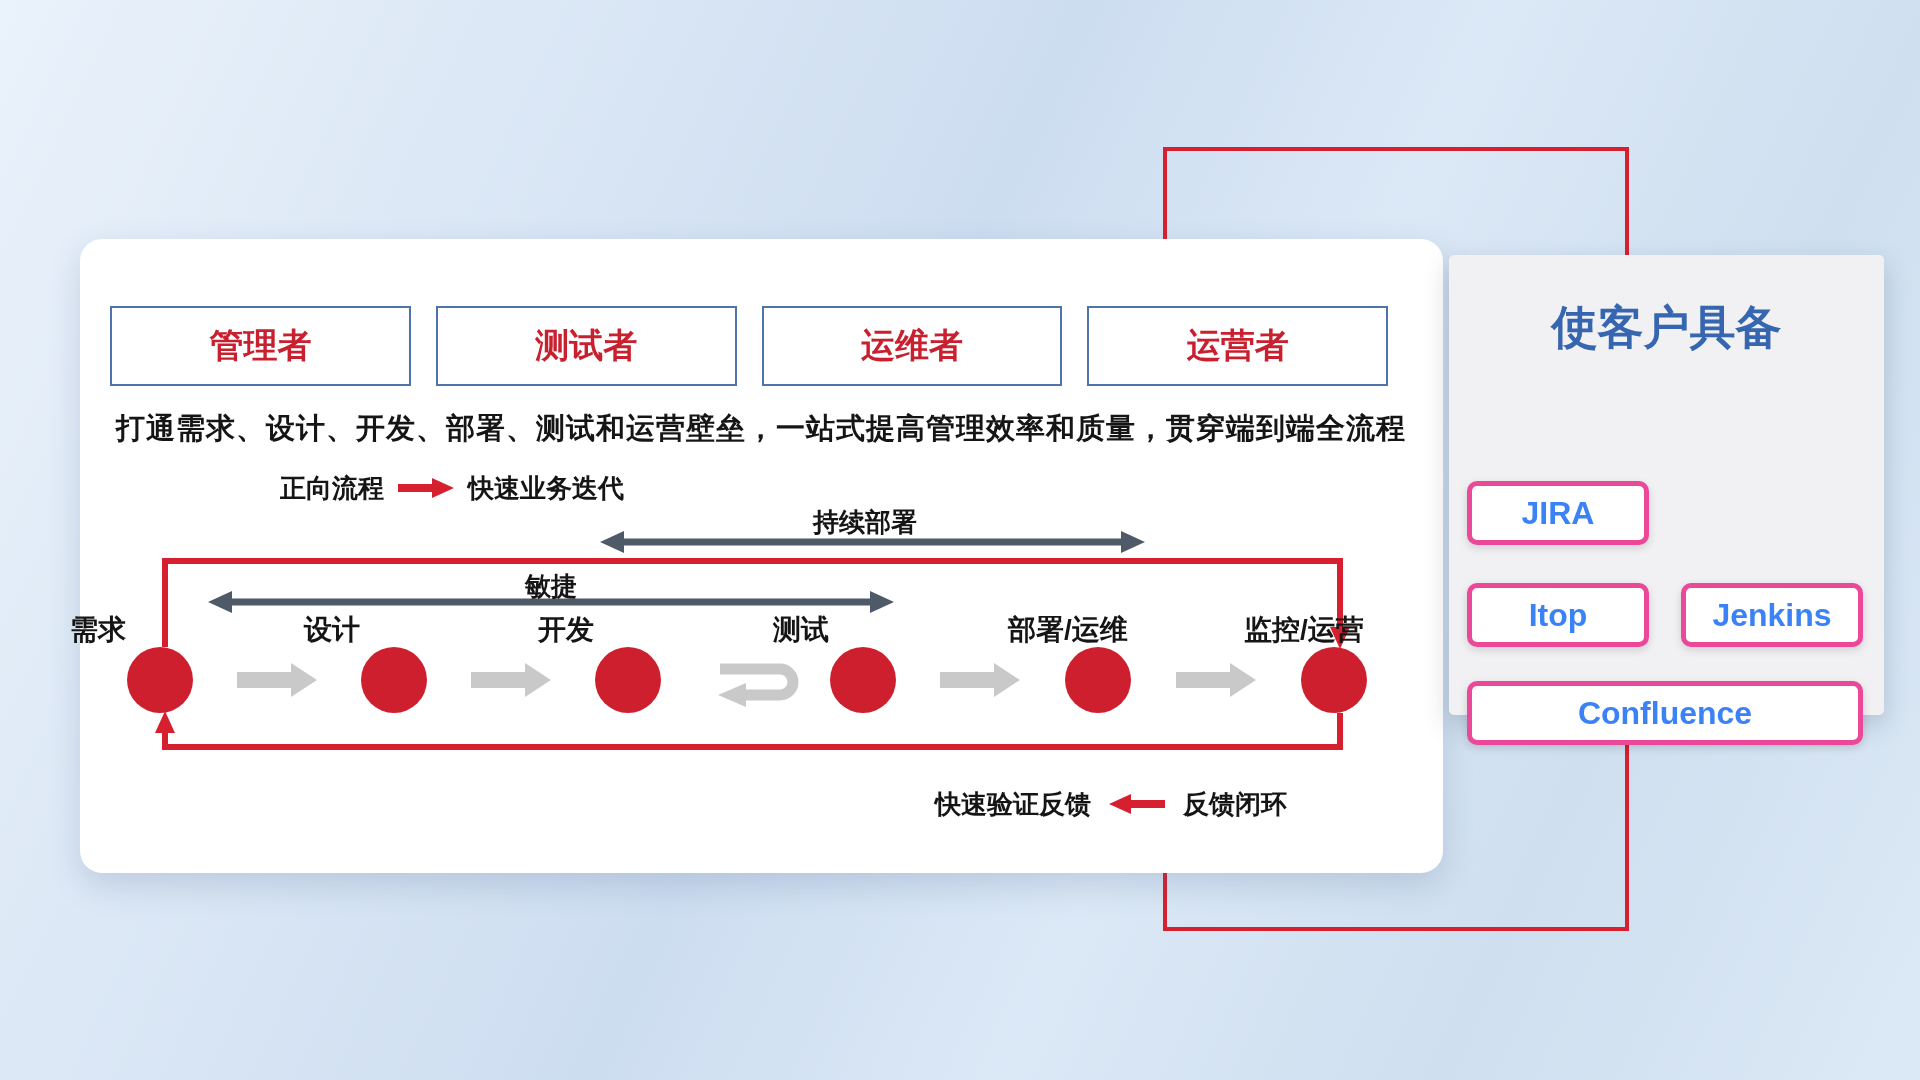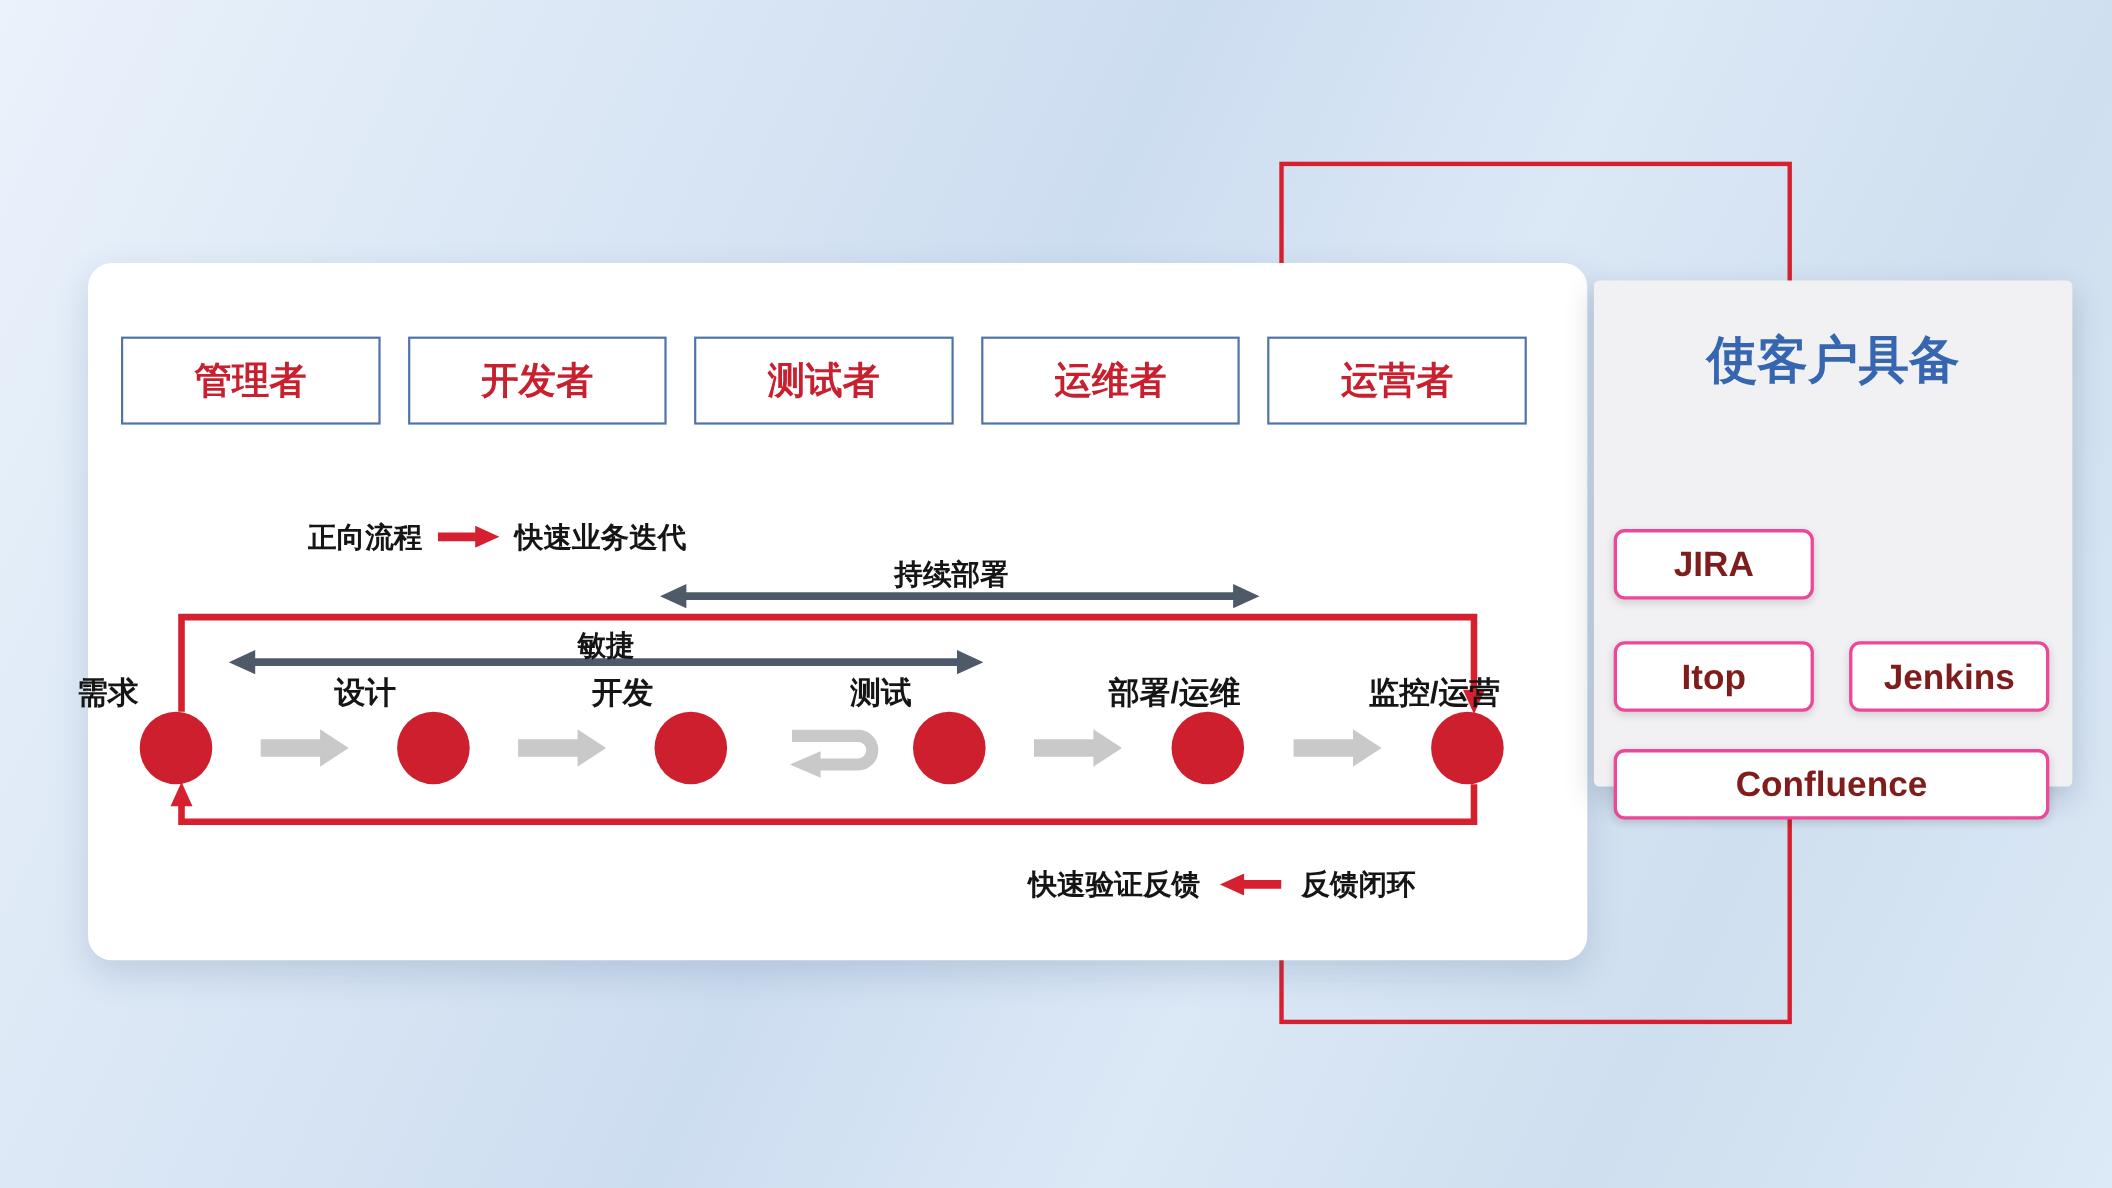--- a/index.html
+++ b/index.html
@@ -73,46 +73,46 @@
   }
   .panel-title {
     position:absolute; left:0; width:435px; text-align:center;
     color:#3766b0; font-size:46px; font-weight:bold;
   }
   .panel-title.line1 { top:42px; }
   .panel-title.line2 { top:136px; }
   .tool-btn {
     position:absolute; height:64px; background:#ffffff; border-radius:10px;
     display:flex; align-items:center; justify-content:center;
-    color:#7f1d1d; font-size:32px; font-weight:bold;
-    box-shadow:0 3px 8px rgba(0,0,0,0.14); border:3px solid #ec4899;
+    color:#3b82f6; font-size:32px; font-weight:bold;
+    box-shadow:0 3px 8px rgba(0,0,0,0.14); border:5px solid #ec4899;
   }
   .tool-jira       { left:18px;  top:226px; width:182px; }
   .tool-gitlab     { left:232px; top:226px; width:182px; }
   .tool-itop       { left:18px;  top:328px; width:182px; }
   .tool-jenkins    { left:232px; top:328px; width:182px; }
   .tool-confluence { left:18px;  top:426px; width:396px; }
 </style>
 </head>
 <body>
 
 <div id="stage">
 
   <div class="red-outline"></div>
 
   <div class="main-card">
 
     <div class="roles-row">
       <div class="role-box">管理者</div>
-      <div class="role-box">开发者</div>
       <div class="role-box">测试者</div>
       <div class="role-box">运维者</div>
       <div class="role-box">运营者</div>
     </div>
 
+    <div class="subtitle">打通需求、设计、开发、部署、测试和运营壁垒，一站式提高管理效率和质量，贯穿端到端全流程</div>
 
     <div class="legend-forward">
       <span>正向流程</span>
       <svg width="56" height="20" viewBox="0 0 56 20">
         <polygon points="0,6 34,6 34,0 56,10 34,20 34,14 0,14" fill="#d6202f"></polygon>
       </svg>
       <span>快速业务迭代</span>
     </div>
 
     <div class="diagram">

